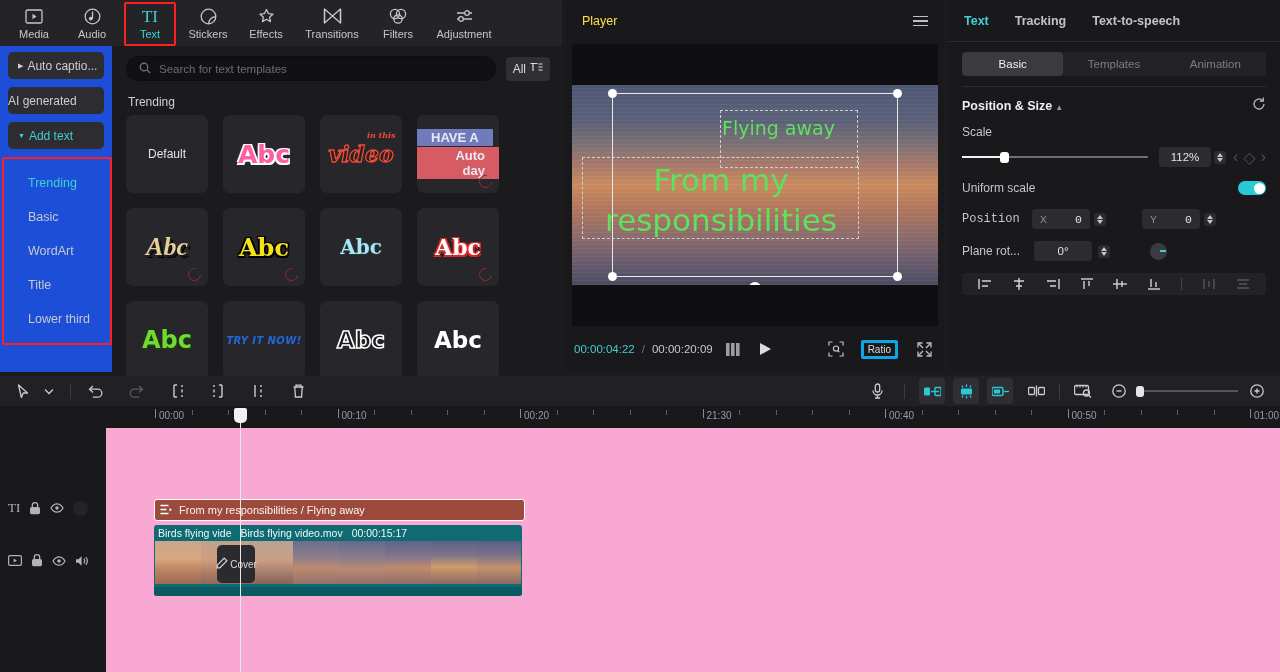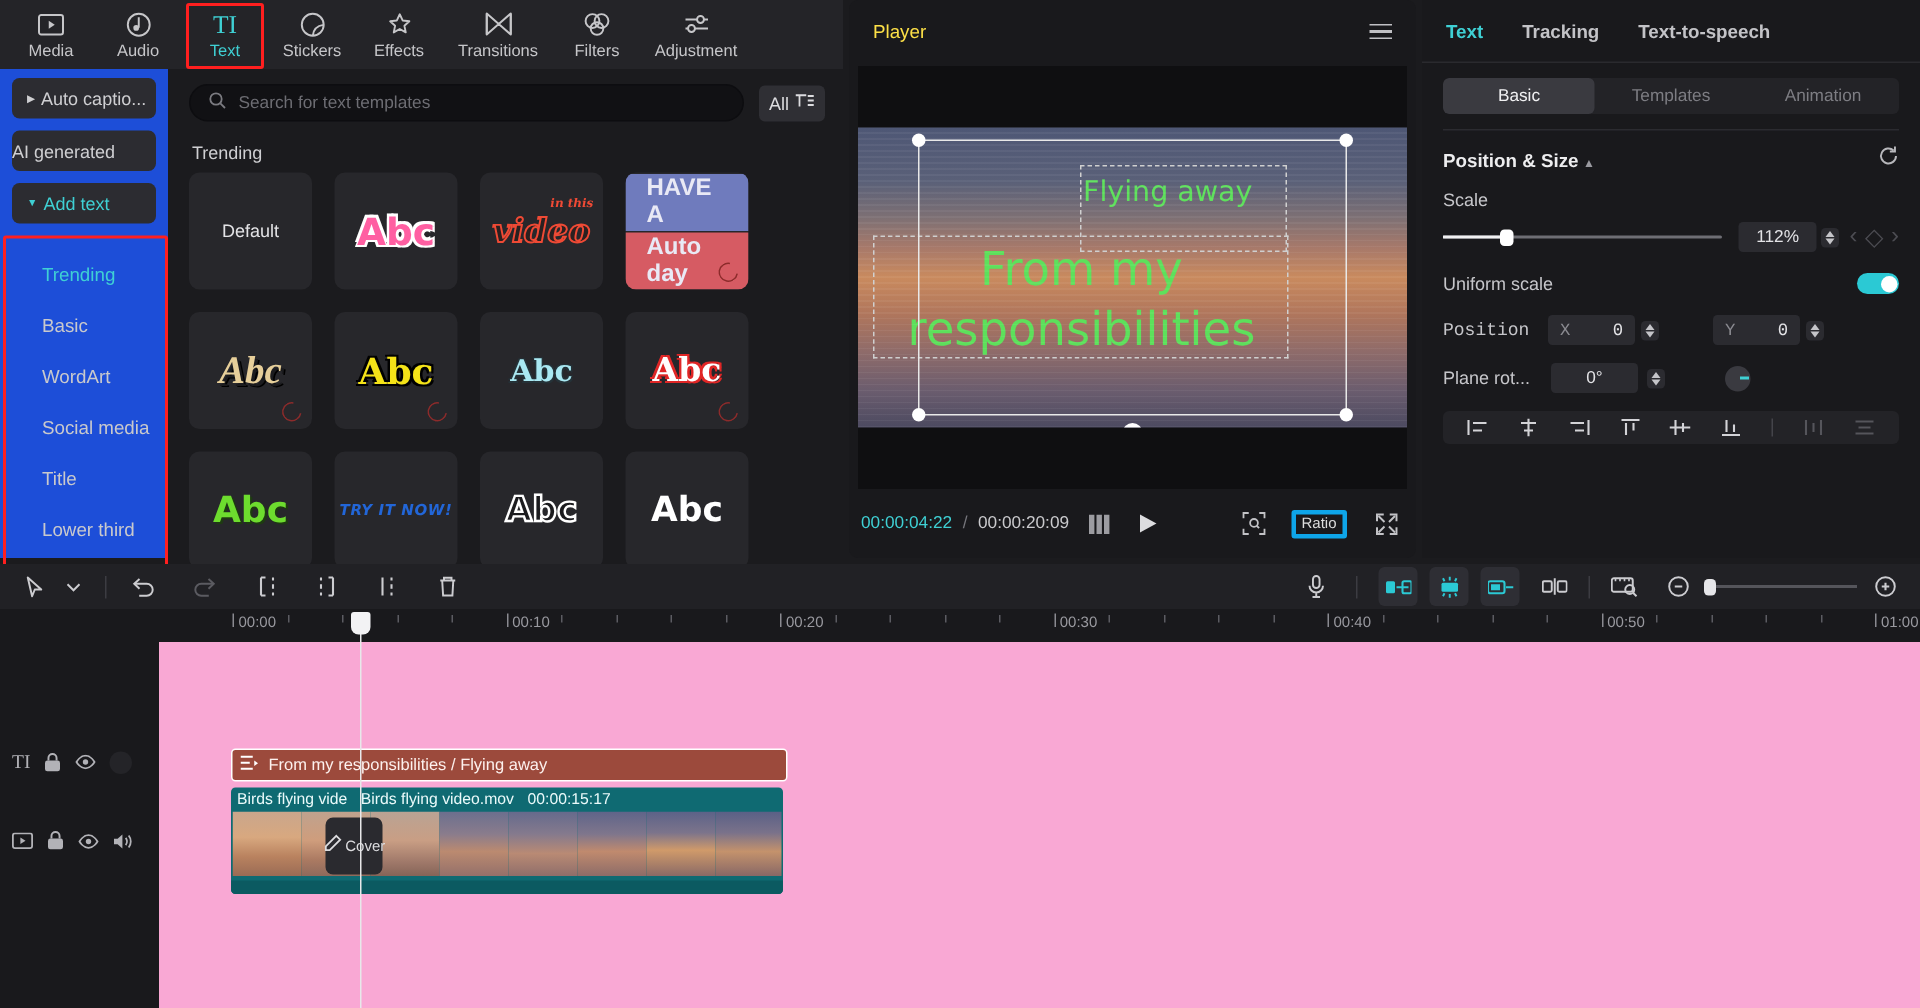--- a/index.html
+++ b/index.html
@@ -84,21 +84,21 @@
   .card .dl {
     position: absolute; right: 7px; bottom: 5px; width: 13px; height: 13px;
     border: 1.6px solid #8c2b2b; border-radius: 50%;
     border-right-color: transparent; transform: rotate(-35deg);
   }
   .t-default { font-size: 12px; color: #e3e3e6; }
   .t-pink { font-family:"DejaVu Sans", sans-serif; font-size: 25px; font-weight: 700; color: #ff5fa2; text-shadow: 0 0 0 #fff, -1.5px -1.5px 0 #fff, 1.5px -1.5px 0 #fff, -1.5px 1.5px 0 #fff, 1.5px 1.5px 0 #fff; }
   .t-video { font-family:"DejaVu Serif", serif; font-style: italic; font-size: 22px; font-weight: 700; color:#2a2020; -webkit-text-stroke: 1.3px #ef4a35; position: relative; }
   .t-video .sup { position:absolute; top:-11px; right:-2px; font-size:8px; color:#ef4a35; -webkit-text-stroke:0; font-style: italic;}
   .t-have { display:flex; flex-direction:column; gap:1px; align-items:flex-start; }
-  .t-have span { font-size: 16px; font-weight: 700; color: #e9e9f5; padding: 1px 14px; }
+  .t-have span { font-size: 13px; font-weight: 700; color: #e9e9f5; padding: 1px 14px; text-align: right; }
   .t-have .a { background:#6f7bbd; }
   .t-have .b { background:#d65b63; }
   .t-gold { font-family:"Liberation Serif", serif; font-style: italic; font-weight: 700; font-size: 26px; color:#e7cf9a; text-shadow: 2px 2px 0 #1b1b1e, 3px 3px 0 #000; }
   .t-yellow { font-family:"DejaVu Serif", serif; font-weight:700; font-size: 24px; color:#f5e318; text-shadow:-1.5px -1.5px 0 #000,1.5px -1.5px 0 #000,-1.5px 1.5px 0 #000,1.5px 1.5px 0 #000; }
   .t-cyan { font-family:"DejaVu Serif", serif; font-weight:700; font-size: 20px; color:#a9e8f2; text-shadow:-1px -1px 0 #253238,1px -1px 0 #253238,-1px 1px 0 #253238,1px 1px 0 #253238; }
   .t-red { font-family:"DejaVu Serif", serif; font-weight:700; font-size: 22px; color:#fff; text-shadow:-1.5px -1.5px 0 #e02626,1.5px -1.5px 0 #e02626,-1.5px 1.5px 0 #e02626,1.5px 1.5px 0 #e02626; }
   .t-green { font-family:"DejaVu Sans", sans-serif; font-weight:800; font-size:24px; color:#6ddc2e; text-shadow:1.5px 1.5px 0 #1e3a12; }
   .t-try { font-family:"DejaVu Sans", sans-serif; font-style:italic; font-weight:800; font-size:10px; color:#2266d8; letter-spacing:.4px; position:relative; }
   .t-try::before { content:""; position:absolute; left:-6px; right:-6px; top:2px; height:10px; background:
     linear-gradient(115deg, transparent 45%, #d42020 46%, #d42020 54%, transparent 55%); z-index:-1; }
@@ -347,23 +347,20 @@
     </div>
     <div class="rail-list">
       <div class="rail-list-item sel">
           <span>Trending</span>
         </div>
       <div class="rail-list-item">
           <span>Basic</span>
         </div>
       <div class="rail-list-item">
           <span>WordArt</span>
-        </div>
-      <div class="rail-list-item">
-          <span>Social media</span>
         </div>
       <div class="rail-list-item">
           <span>Title</span>
         </div>
       <div class="rail-list-item">
           <span>Lower third</span>
         </div>
     </div>
   </div>
 
@@ -762,21 +759,21 @@
         <span class="tick" style="left: 410.5px;"></span>
         <span class="tick" style="left: 447px;"></span>
         <span class="tick" style="left: 483.5px;"></span>
         <span class="tick major" style="left: 520px;"></span>
         <span class="tick-lbl" style="left: 524px;">00:20</span>
         <span class="tick" style="left: 556.5px;"></span>
         <span class="tick" style="left: 593px;"></span>
         <span class="tick" style="left: 629.5px;"></span>
         <span class="tick" style="left: 666px;"></span>
         <span class="tick major" style="left: 702.5px;"></span>
-        <span class="tick-lbl" style="left: 706.5px;">00:30</span>
+        <span class="tick-lbl" style="left: 706.5px;">21:30</span>
         <span class="tick" style="left: 739px;"></span>
         <span class="tick" style="left: 775.5px;"></span>
         <span class="tick" style="left: 812px;"></span>
         <span class="tick" style="left: 848.5px;"></span>
         <span class="tick major" style="left: 885px;"></span>
         <span class="tick-lbl" style="left: 889px;">00:40</span>
         <span class="tick" style="left: 921.5px;"></span>
         <span class="tick" style="left: 958px;"></span>
         <span class="tick" style="left: 994.5px;"></span>
         <span class="tick" style="left: 1031px;"></span>

